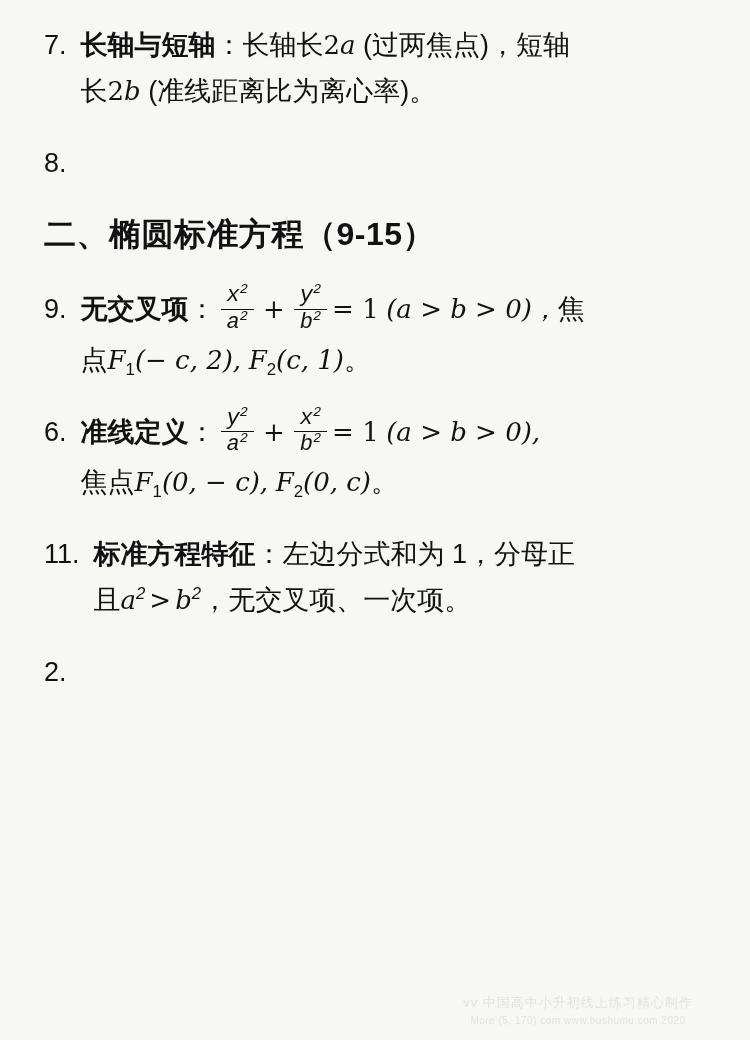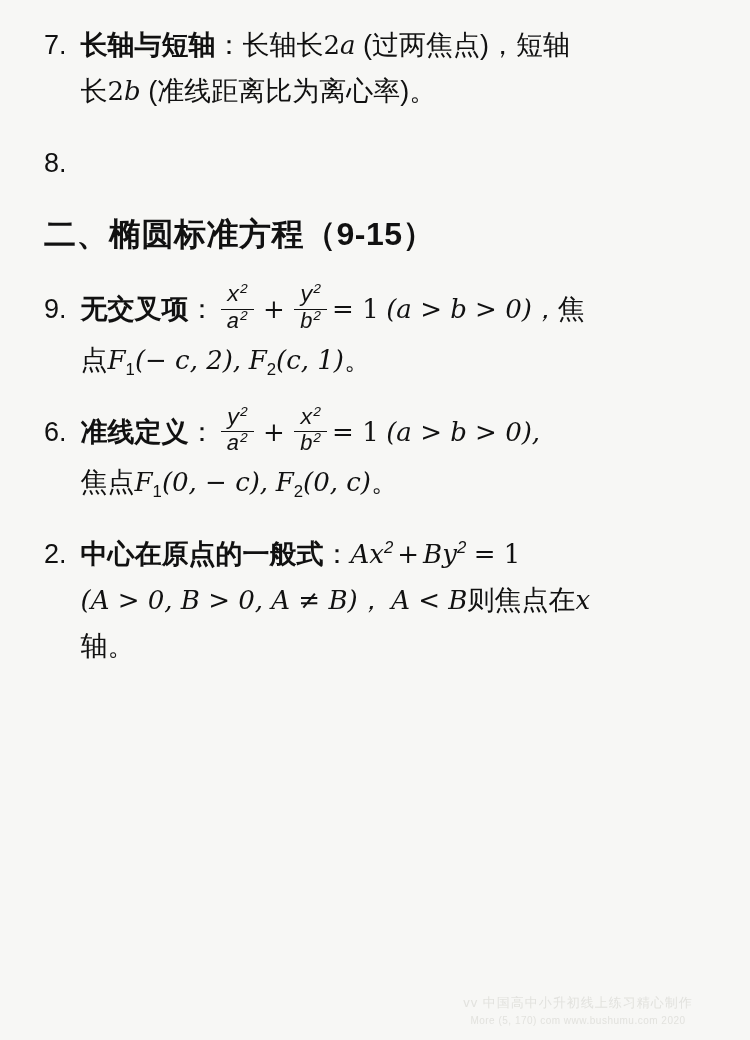--- a/index.html
+++ b/index.html
@@ -163,28 +163,30 @@
           <span class="bot"><span>a</span><sup class="ex">2</sup></span>
         </span><span class="op">+</span><span class="frac">
           <span class="top"><span>x</span><sup class="ex">2</sup></span>
           <span class="bar"></span>
           <span class="bot"><span>b</span><sup class="ex">2</sup></span>
         </span><span class="mr">= 1</span> <span class="m">(a &gt; b &gt; 0),</span><br>
       <span>焦点</span><i class="m">F</i><sub class="sb">1</sub><span class="m">(0, − c),</span> <i class="m">F</i><sub class="sb">2</sub><span class="m">(0, c)</span><span>。</span>
     </div>
   </div>
 
+  <div class="item">
+    <div class="num">11.</div>
+    <div class="body">
+      <span class="lead">标准方程特征</span><span class="colon">：</span><span>左边分式和为 1，分母正</span><br>
+      <span>且</span><i class="m">a</i><sup class="ex">2</sup><span class="op">&gt;</span><i class="m">b</i><sup class="ex">2</sup><span>，无交叉项、一次项。</span>
+    </div>
+  </div>
 
   <div class="item">
     <div class="num">2.</div>
-    <div class="body">
-      <span class="lead">中心在原点的一般式</span><span class="colon">：</span><span class="m">Ax</span><sup class="ex">2</sup><span class="op">+</span><span class="m">By</span><sup class="ex">2</sup> <span class="mr">= 1</span><br>
-      <span class="m">(A &gt; 0, B &gt; 0, A ≠ B)，</span> <span class="m">A &lt; B</span><span>则焦点在</span><i class="m">x</i><br>
-      <span>轴。</span>
-    </div>
   </div>
 
 </div>
 
 <div class="watermark">
   <div>vv 中国高中小升初线上练习精心制作</div>
   <div class="wm2">More (5, 170) com www.bushumu.com 2020</div>
 </div>
 
 </body></html>

